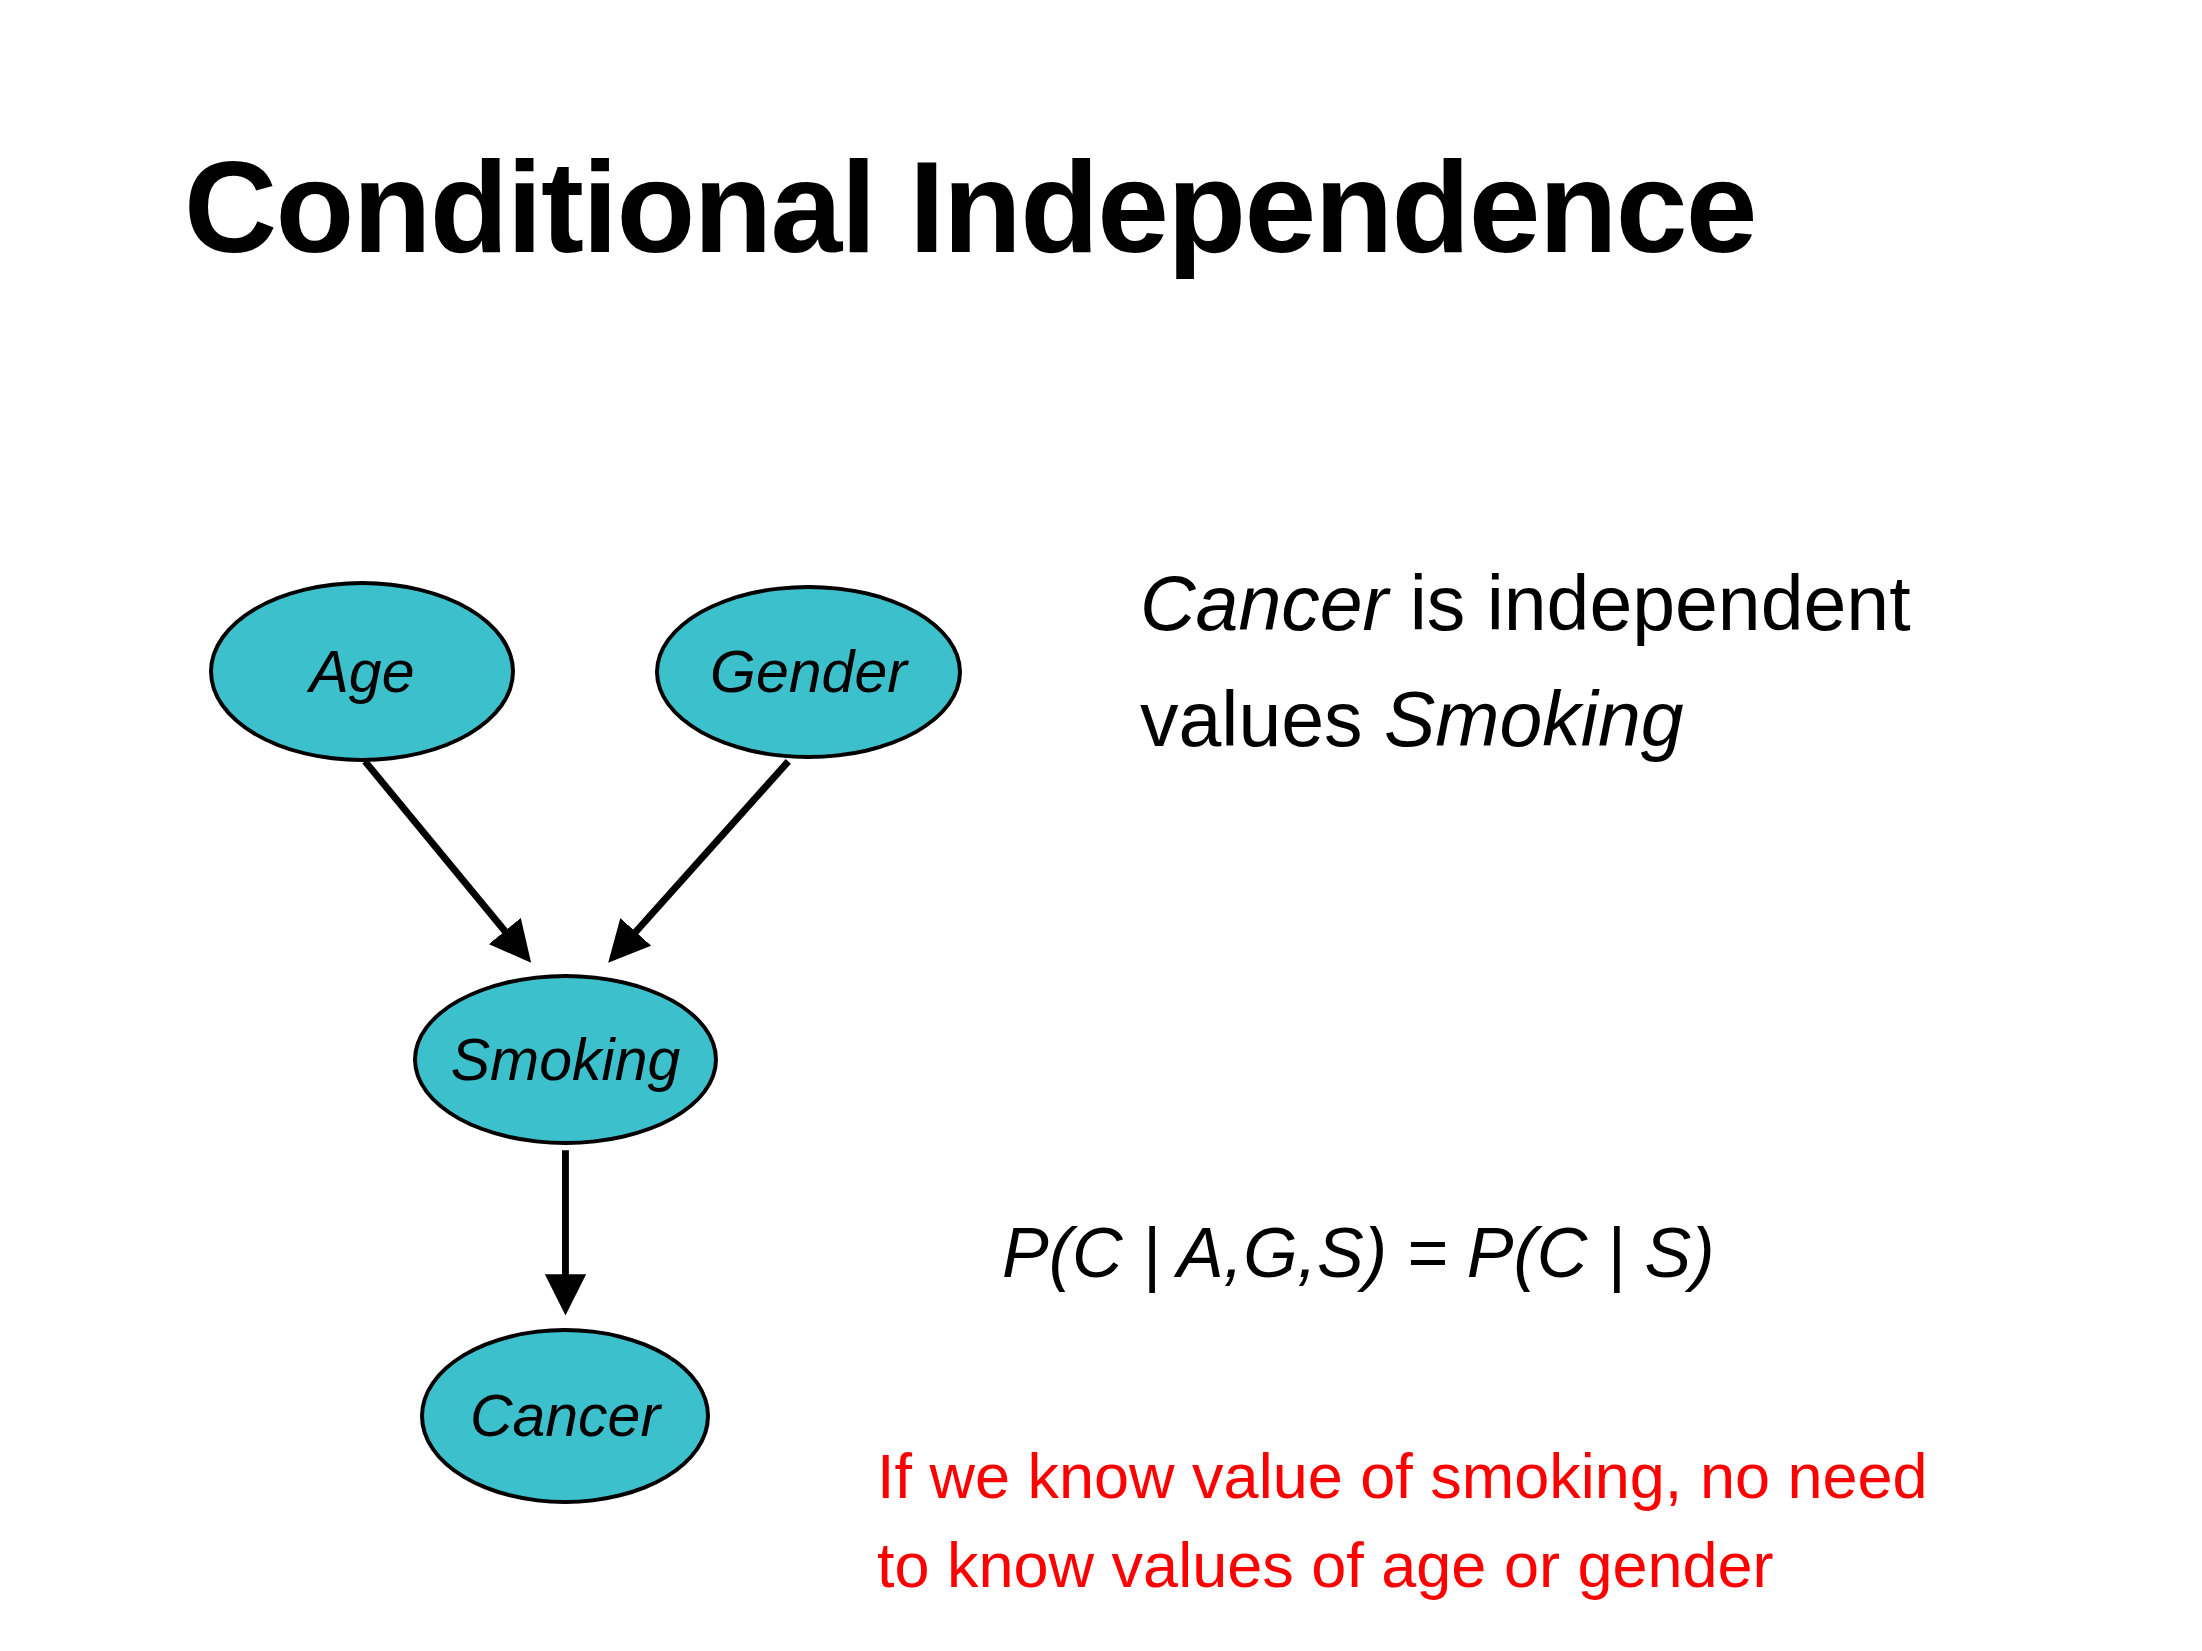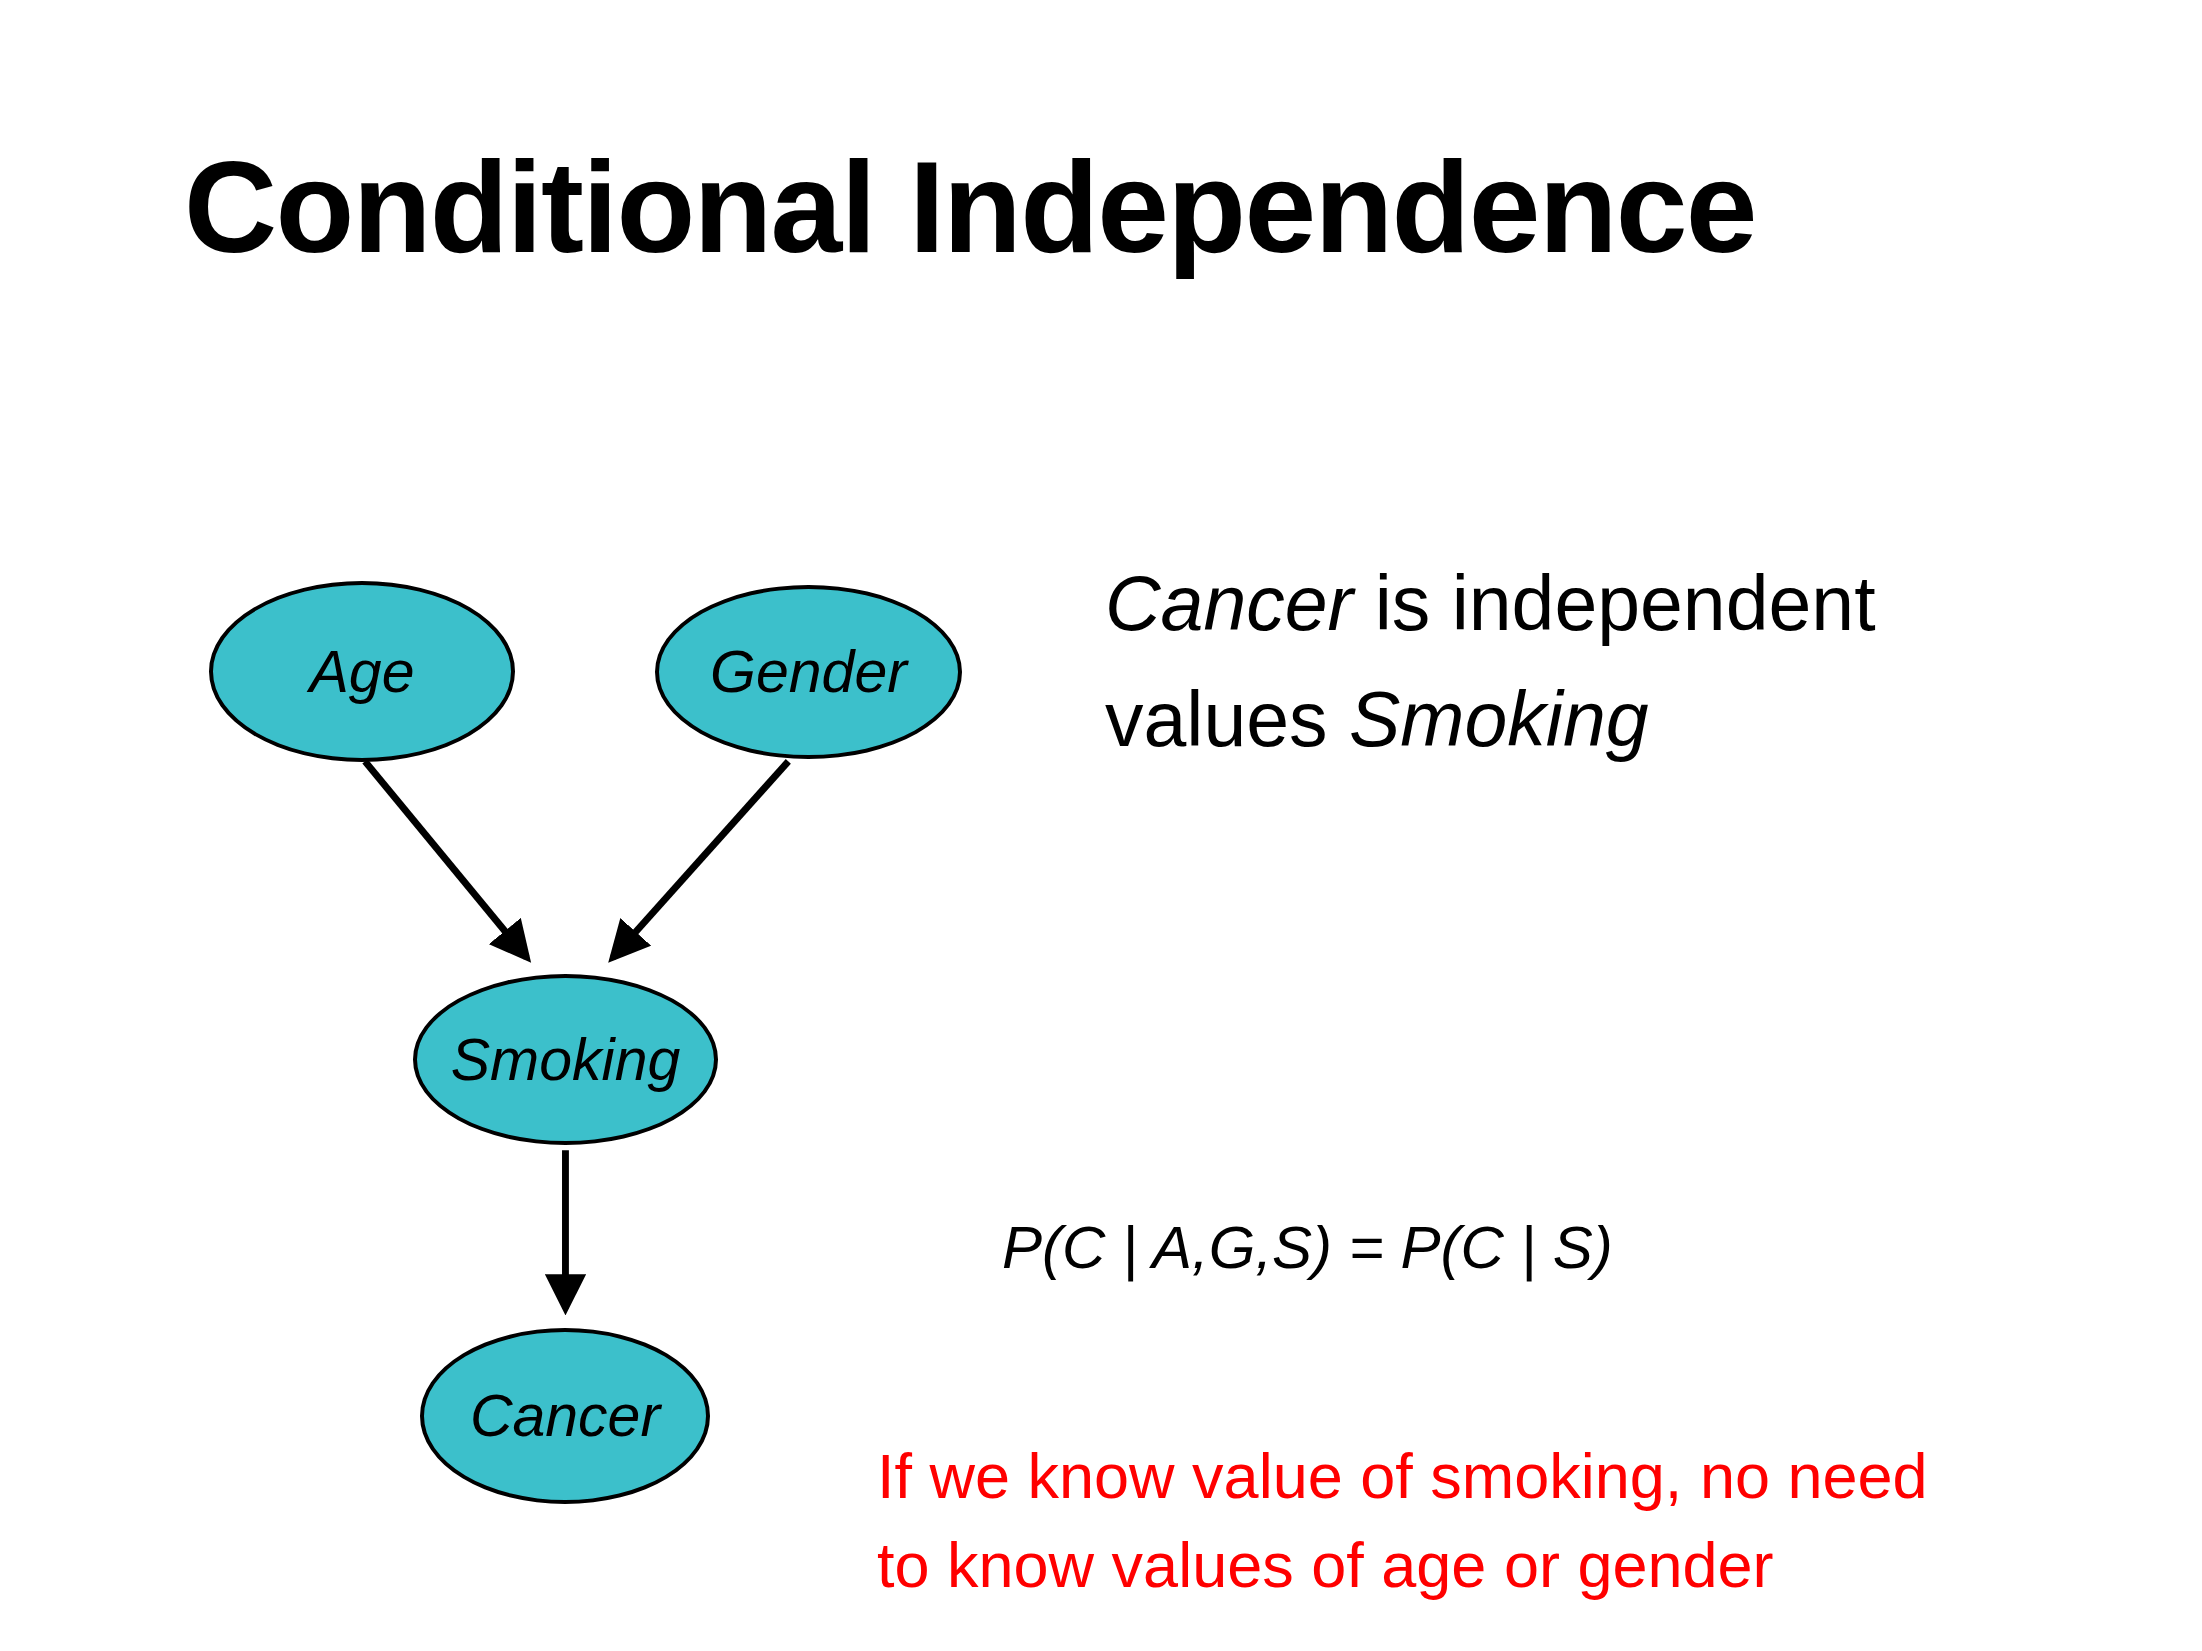--- a/index.html
+++ b/index.html
@@ -51,34 +51,34 @@
     box-sizing: border-box;
   }
   .node-label {
     font-style: italic;
     font-size: 59px;
     color: var(--text, #000000);
     white-space: nowrap;
   }
   .explanation {
     position: absolute;
-    left: 1105px;
+    left: 1140px;
     top: 516px;
     font-size: 77px;
     line-height: 1.5;
     color: var(--text, #000000);
   }
   .explanation .it {
     font-style: italic;
   }
   .formula {
     position: absolute;
     left: 1002px;
     top: 1183px;
-    font-size: 60px;
+    font-size: 70px;
     font-style: italic;
     white-space: nowrap;
     color: var(--text, #000000);
   }
   .note {
     position: absolute;
     left: 877px;
     top: 1402px;
     font-size: 63px;
     line-height: 1.42;

